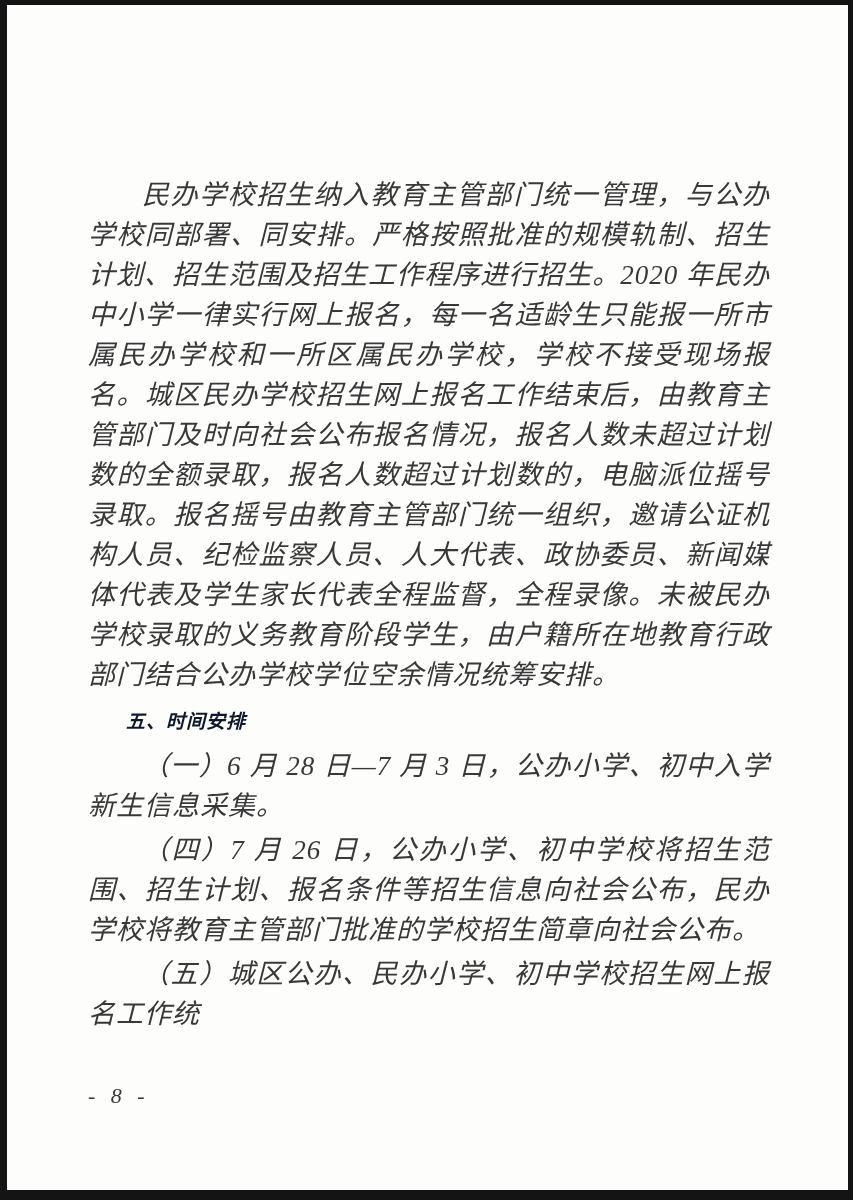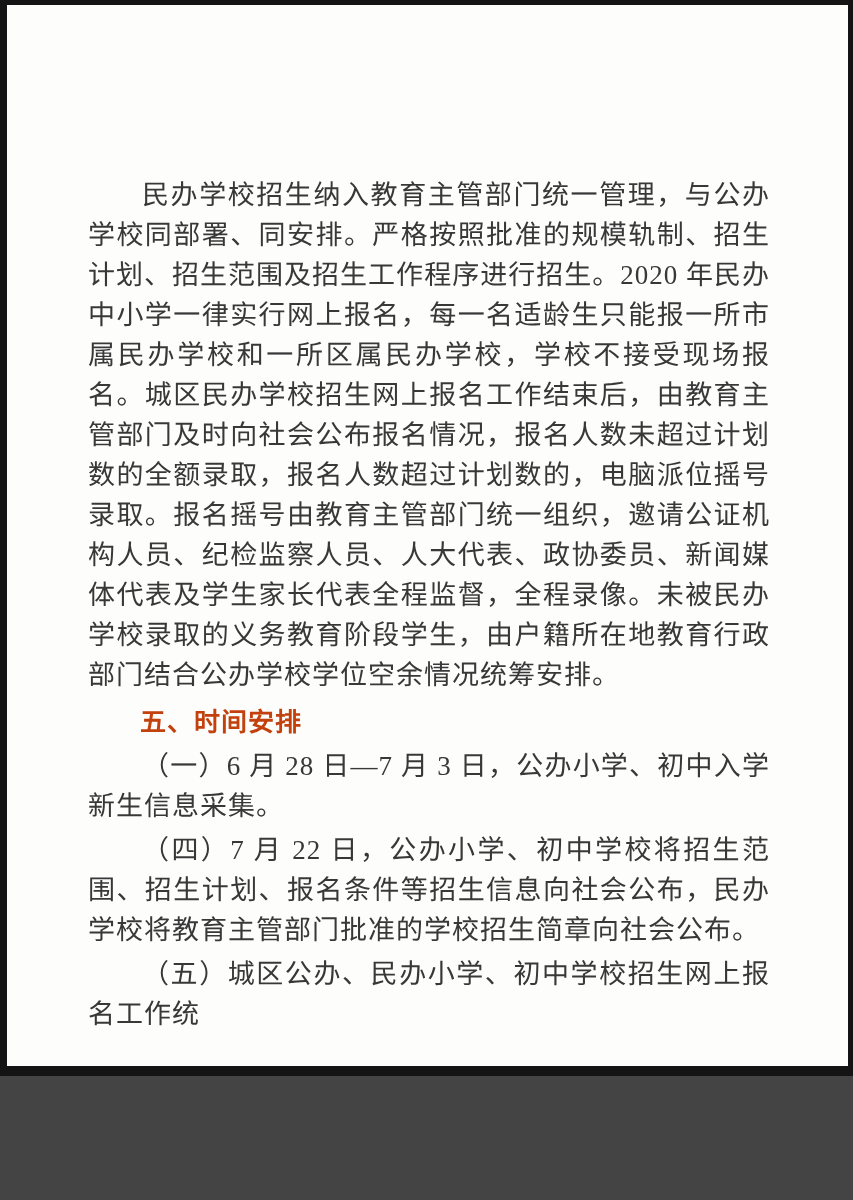--- a/index.html
+++ b/index.html
@@ -4,24 +4,25 @@
 <style>
   :root{
     --frame:#141414;
     --paper:#fdfdfc;
     --text:#383838;
   }
   *{box-sizing:border-box;}
   html,body{margin:0;padding:0;background:#444;}
   .scan-frame{
     position:relative;
-    width:853px;height:1076px;
+    width:853px;height:1200px;
     background:var(--frame);
     overflow:hidden;
     margin:0 auto;
+    font-style:italic;
   }
   .paper{
     position:absolute;
     top:5px;left:7px;right:5px;bottom:10px;
     background:var(--paper);
   }
   .content{
     position:absolute;
     left:81px;top:170px;
     width:682px;
@@ -35,23 +36,23 @@
     margin:0;
     text-indent:2em;
     text-align:justify;
     text-justify:inter-character;
   }
   .section-heading{
     margin:7px 0 3px 0;
     text-indent:2em;
     font-family:"Liberation Sans","DejaVu Sans",sans-serif;
     font-weight:700;
-    font-size:26px;
+    font-size:19px;
     line-height:40px;
-    color:#c2410c;
+    color:#0f172a;
   }
   .item{
     margin:4px 0 0 0;
     text-indent:2em;
     text-align:justify;
     text-justify:inter-character;
   }
   .page-number{
     position:absolute;
     left:81px;top:1078px;
@@ -63,18 +64,18 @@
 </style>
 </head>
 <body>
 
 <div class="scan-frame">
   <div class="paper">
     <div class="content">
       <p class="par">民办学校招生纳入教育主管部门统一管理，与公办学校同部署、同安排。严格按照批准的规模轨制、招生计划、招生范围及招生工作程序进行招生。2020 年民办中小学一律实行网上报名，每一名适龄生只能报一所市属民办学校和一所区属民办学校，学校不接受现场报名。城区民办学校招生网上报名工作结束后，由教育主管部门及时向社会公布报名情况，报名人数未超过计划数的全额录取，报名人数超过计划数的，电脑派位摇号录取。报名摇号由教育主管部门统一组织，邀请公证机构人员、纪检监察人员、人大代表、政协委员、新闻媒体代表及学生家长代表全程监督，全程录像。未被民办学校录取的义务教育阶段学生，由户籍所在地教育行政部门结合公办学校学位空余情况统筹安排。</p>
       <h2 class="section-heading">五、时间安排</h2>
       <p class="item">（一）6 月 28 日—7 月 3 日，公办小学、初中入学新生信息采集。</p>
-      <p class="item">（四）7 月 22 日，公办小学、初中学校将招生范围、招生计划、报名条件等招生信息向社会公布，民办学校将教育主管部门批准的学校招生简章向社会公布。</p>
+      <p class="item">（四）7 月 26 日，公办小学、初中学校将招生范围、招生计划、报名条件等招生信息向社会公布，民办学校将教育主管部门批准的学校招生简章向社会公布。</p>
       <p class="item">（五）城区公办、民办小学、初中学校招生网上报名工作统</p>
     </div>
     <div class="page-number">- 8 -</div>
   </div>
 </div>
 
 </body></html>

